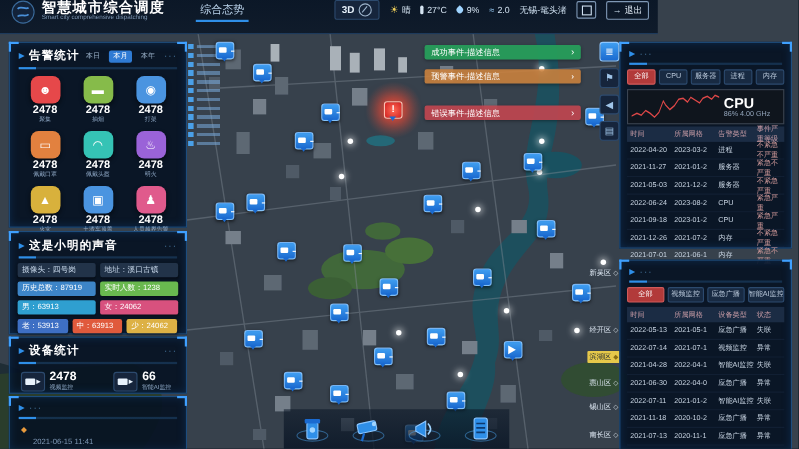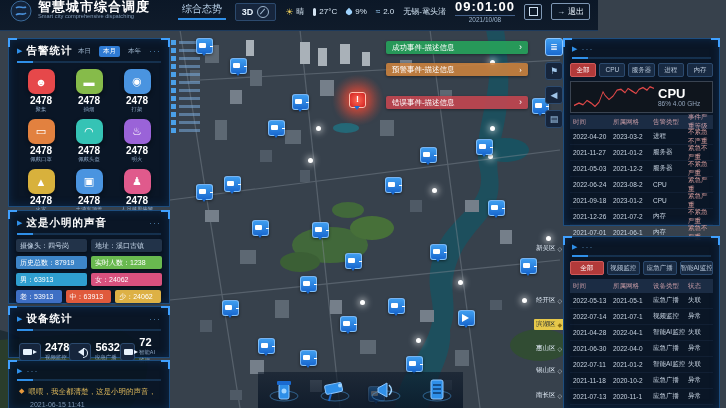--- a/index.html
+++ b/index.html
@@ -228,24 +228,20 @@
     </div>
     <div class="wx">
       <span class="drop"></span>
       <span>9%</span>
     </div>
     <div class="wx">
       <span class="wind">≈</span>
       <span>2.0</span>
     </div>
     <div class="loc">无锡-鼋头渚</div>
-    <div class="clock">
-      <div class="time">09:01:00</div>
-      <div class="date">2021/10/08</div>
-    </div>
     <div class="fsbtn">
       <span class="fsq"></span>
     </div>
     <div class="exitbtn">
       <span class="exg">→</span>
       <span>退出</span>
     </div>
   </div>
 </div>
 
@@ -375,47 +371,39 @@
   <div class="phr"></div>
   <div class="dstats">
     <div class="dstat">
       <span class="dicon" data-glyph="cam"></span>
       <span>
         <div class="dval">2478</div>
         <div class="dlab">视频监控</div>
       </span>
     </div>
 
-    <div class="dstat">
-      <span class="dicon" data-glyph="spk"></span>
-      <span>
-        <div class="dval">5632</div>
-        <div class="dlab">应急广播</div>
-      </span>
-    </div>
 
     <div class="dstat">
       <span class="dicon" data-glyph="cam"></span>
       <span>
-        <div class="dval">72</div>
+        <div class="dval">66</div>
         <div class="dlab">智能AI监控</div>
       </span>
     </div>
   </div>
 </div>
 
 <div class="panel" style="left:8px;top:360px;width:160px;height:48px;">
   <div class="phead">
     <span class="parrow">▶</span>
     <span class="pmore">···</span>
   </div>
   <div class="phr"></div>
   <div class="bmsg">
     <span class="bdot">◆</span>
-    <span>喂喂，我全都清楚，这是小明的声音，</span>
   </div>
   <div class="btime">2021-06-15 11:41</div>
 </div>
 
 <div class="panel" style="left:563px;top:38px;width:155px;height:186px;">
   <div class="phead">
     <span class="parrow">▶</span>
     <span class="pmore">···</span>
   </div>
   <div class="phr"></div>

